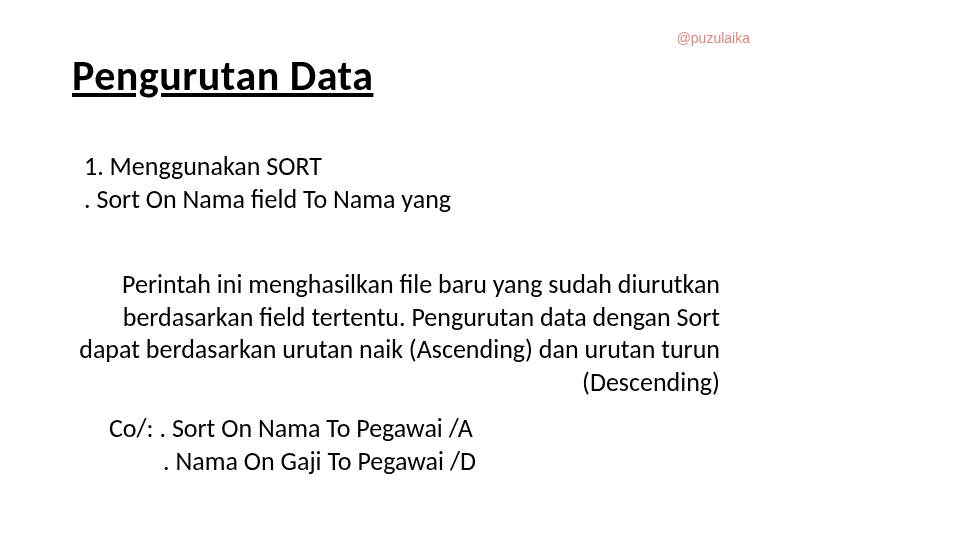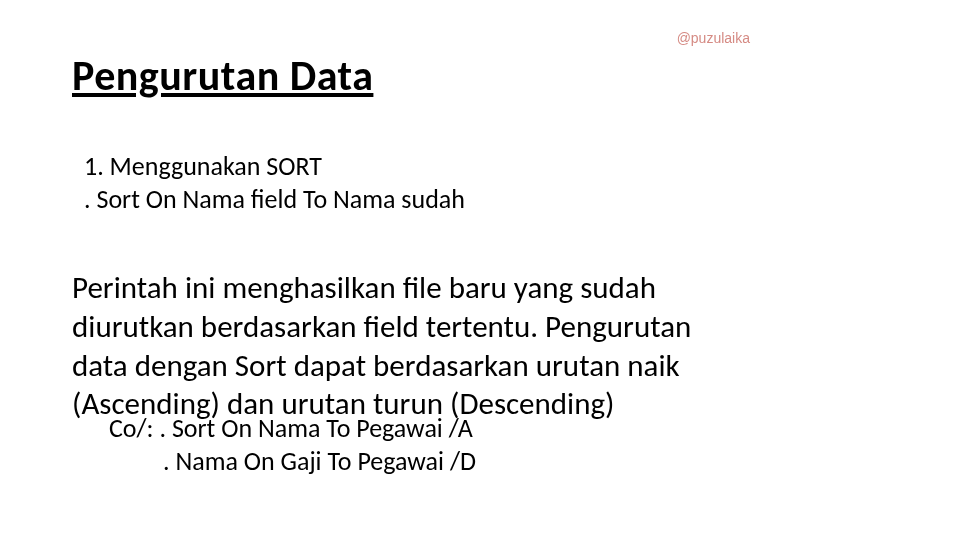--- a/index.html
+++ b/index.html
@@ -42,24 +42,25 @@
     top: 150px;
     left: 72px;
     right: 72px;
     font-size: 26px;
     line-height: 1.25;
     margin-left: 12px;
   }
   .block2 {
     position: absolute;
     top: 268px;
-    left: 72px;
+    left: 60px;
     right: 60px;
-    font-size: 31px;
+    font-size: 26px;
     line-height: 1.25;
+    text-align: right;
   }
   .block3 {
     position: absolute;
     top: 412px;
     left: 72px;
     right: 72px;
     font-size: 26px;
     line-height: 1.25;
     margin-left: 37px;
   }
@@ -72,21 +73,21 @@
 <body>
 
 <div class="slide">
 
   <div class="watermark">@puzulaika</div>
 
   <div class="title">Pengurutan Data</div>
 
   <div class="block1">
     <div>1. Menggunakan SORT</div>
-    <div>. Sort On Nama field To Nama sudah</div>
+    <div>. Sort On Nama field To Nama yang</div>
   </div>
 
   <div class="block2">Perintah ini menghasilkan file baru yang sudah diurutkan berdasarkan field tertentu. Pengurutan data dengan Sort dapat berdasarkan urutan naik (Ascending) dan urutan turun (Descending)</div>
 
   <div class="block3">
     <div>Co/: . Sort On Nama To Pegawai /A</div>
     <span class="indent">. Nama On Gaji To Pegawai /D</span>
   </div>
 
 </div>

